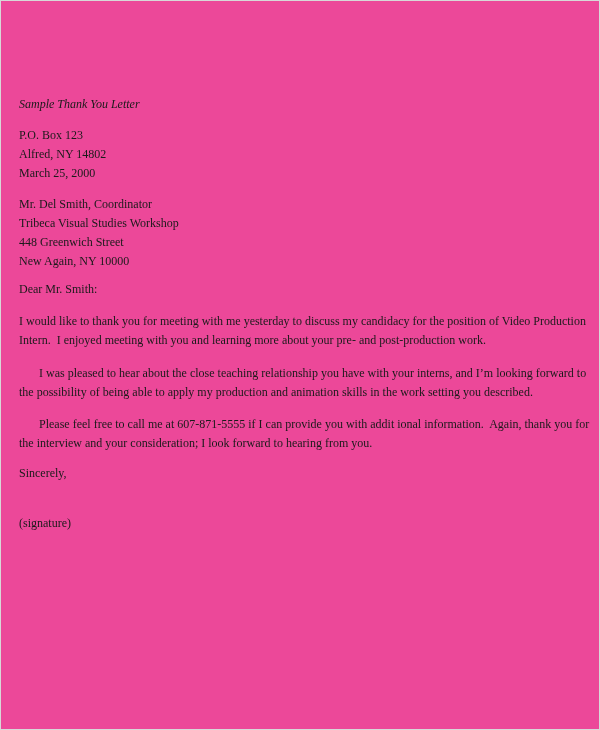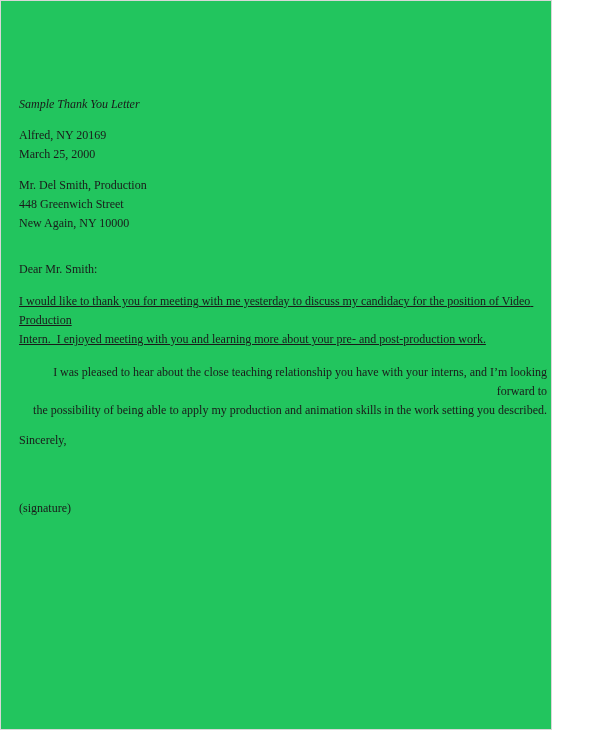--- a/index.html
+++ b/index.html
@@ -1,61 +1,65 @@
 <!DOCTYPE html>
 <html><head>
 <meta charset="utf-8">
 <style>
   html, body { margin: 0; padding: 0; background: #ffffff; }
   .page {
     position: relative;
-    width: 552px;
+    width: 600px;
     height: 730px;
     box-sizing: border-box;
-    background: #22c55e;
+    background: #ec4899;
     border: 1px solid #d8d8d8;
     font-family: "Liberation Serif", "DejaVu Serif", serif;
     font-size: 12px;
     line-height: 19px;
     color: #1a1a1a;
     padding: 94px 4px 12px 18px;
     overflow: hidden;
   }
   .line, .para { margin: 0; white-space: pre-wrap; }
   .title { font-style: italic; margin: 0 0 12px 0; }
   .block { margin: 0; }
   .gap12 { margin-top: 12px; }
-  .gap10 { margin-top: 27px; }
-  .gap13 { margin-top: 13px; text-decoration: underline; }
+  .gap10 { margin-top: 9px; }
+  .gap13 { margin-top: 13px; }
   .gap14 { margin-top: 14px; }
   .gap11 { margin-top: 11px; font-family: Liberation Serif, serif; }
-  .gap31 { margin-top: 49px; }
-  .indent { text-indent: 20px; text-align: right; }
+  .gap31 { margin-top: 31px; }
+  .indent { text-indent: 20px; }
 </style>
 </head>
 <body>
 
 <div class="page">
 
   <p class="title">Sample Thank You Letter</p>
 
   <div class="block">
-    <p class="line">Alfred, NY 20169</p>
+    <p class="line">P.O. Box 123</p>
+    <p class="line">Alfred, NY 14802</p>
     <p class="line">March 25, 2000</p>
   </div>
 
   <div class="block gap12">
-    <p class="line">Mr. Del Smith, Production</p>
+    <p class="line">Mr. Del Smith, Coordinator</p>
+    <p class="line">Tribeca Visual Studies Workshop</p>
     <p class="line">448 Greenwich Street</p>
     <p class="line">New Again, NY 10000</p>
   </div>
 
   <p class="line gap10">Dear Mr. Smith:</p>
 
   <p class="para gap13">I would like to thank you for meeting with me yesterday to discuss my candidacy for the position of Video Production
 Intern.  I enjoyed meeting with you and learning more about your pre- and post-production work.</p>
   <p class="para gap14 indent">I was pleased to hear about the close teaching relationship you have with your interns, and I’m looking forward to
 the possibility of being able to apply my production and animation skills in the work setting you described.</p>
+  <p class="para gap13 indent">Please feel free to call me at 607-871-5555 if I can provide you with addit ional information.  Again, thank you for
+the interview and your consideration; I look forward to hearing from you.</p>
 
   <p class="line gap11">Sincerely,</p>
   <p class="line gap31">(signature)</p>
 
 </div>
 
 </body></html>

